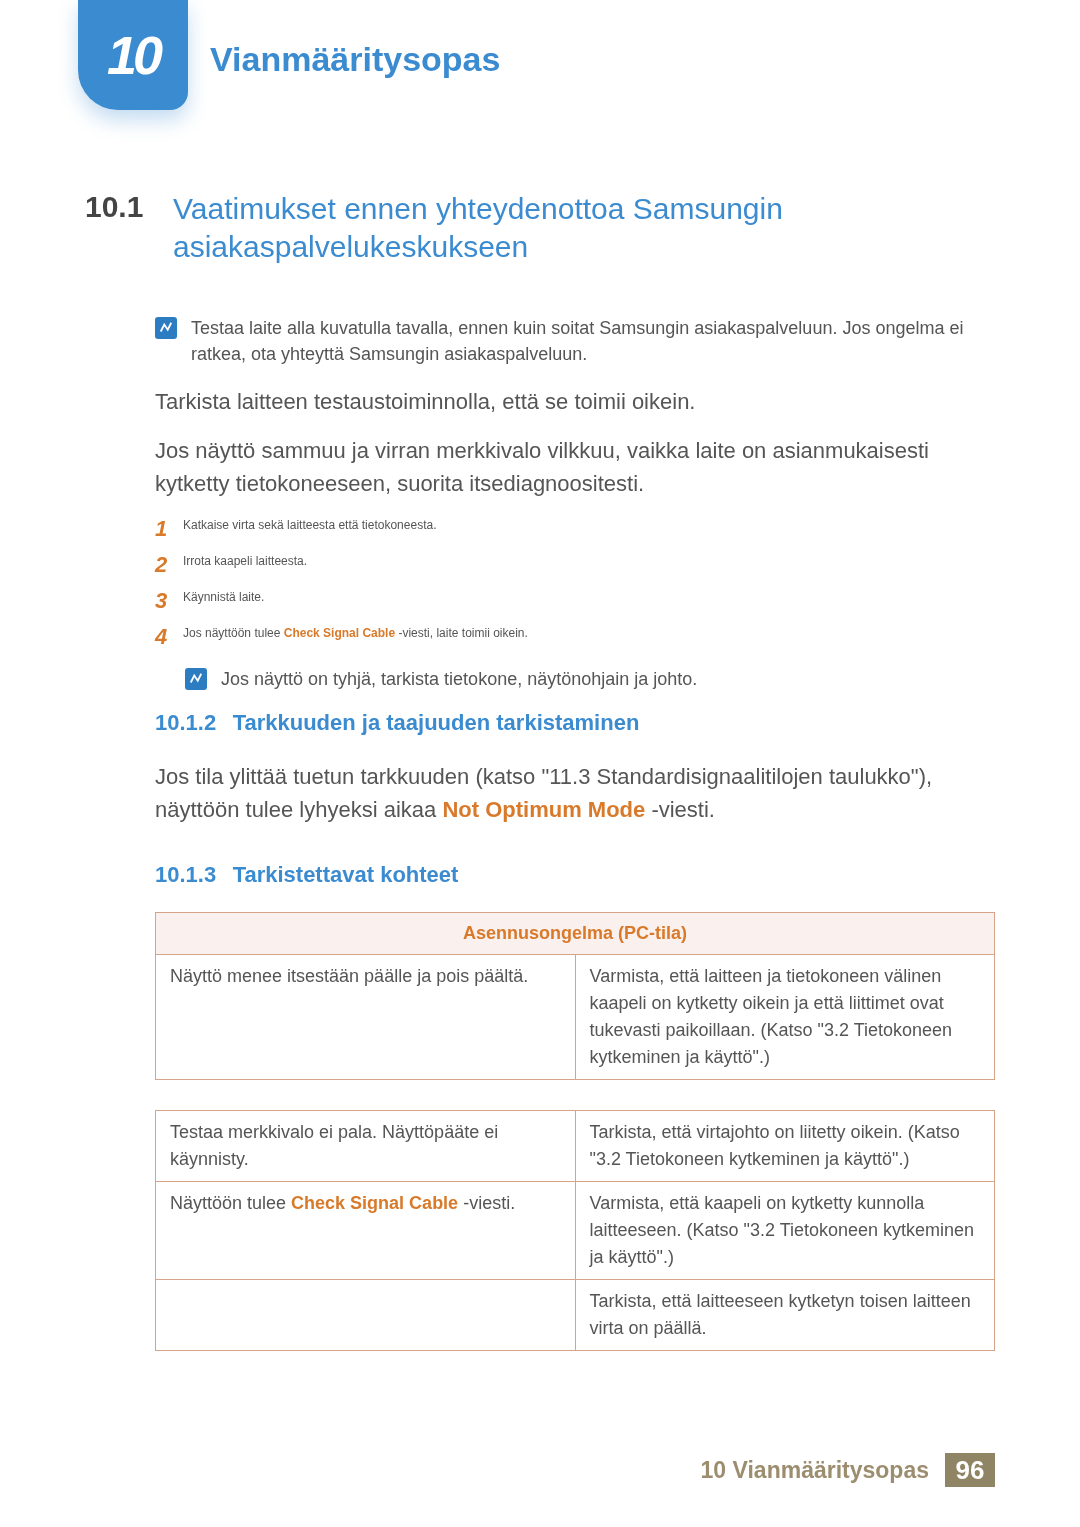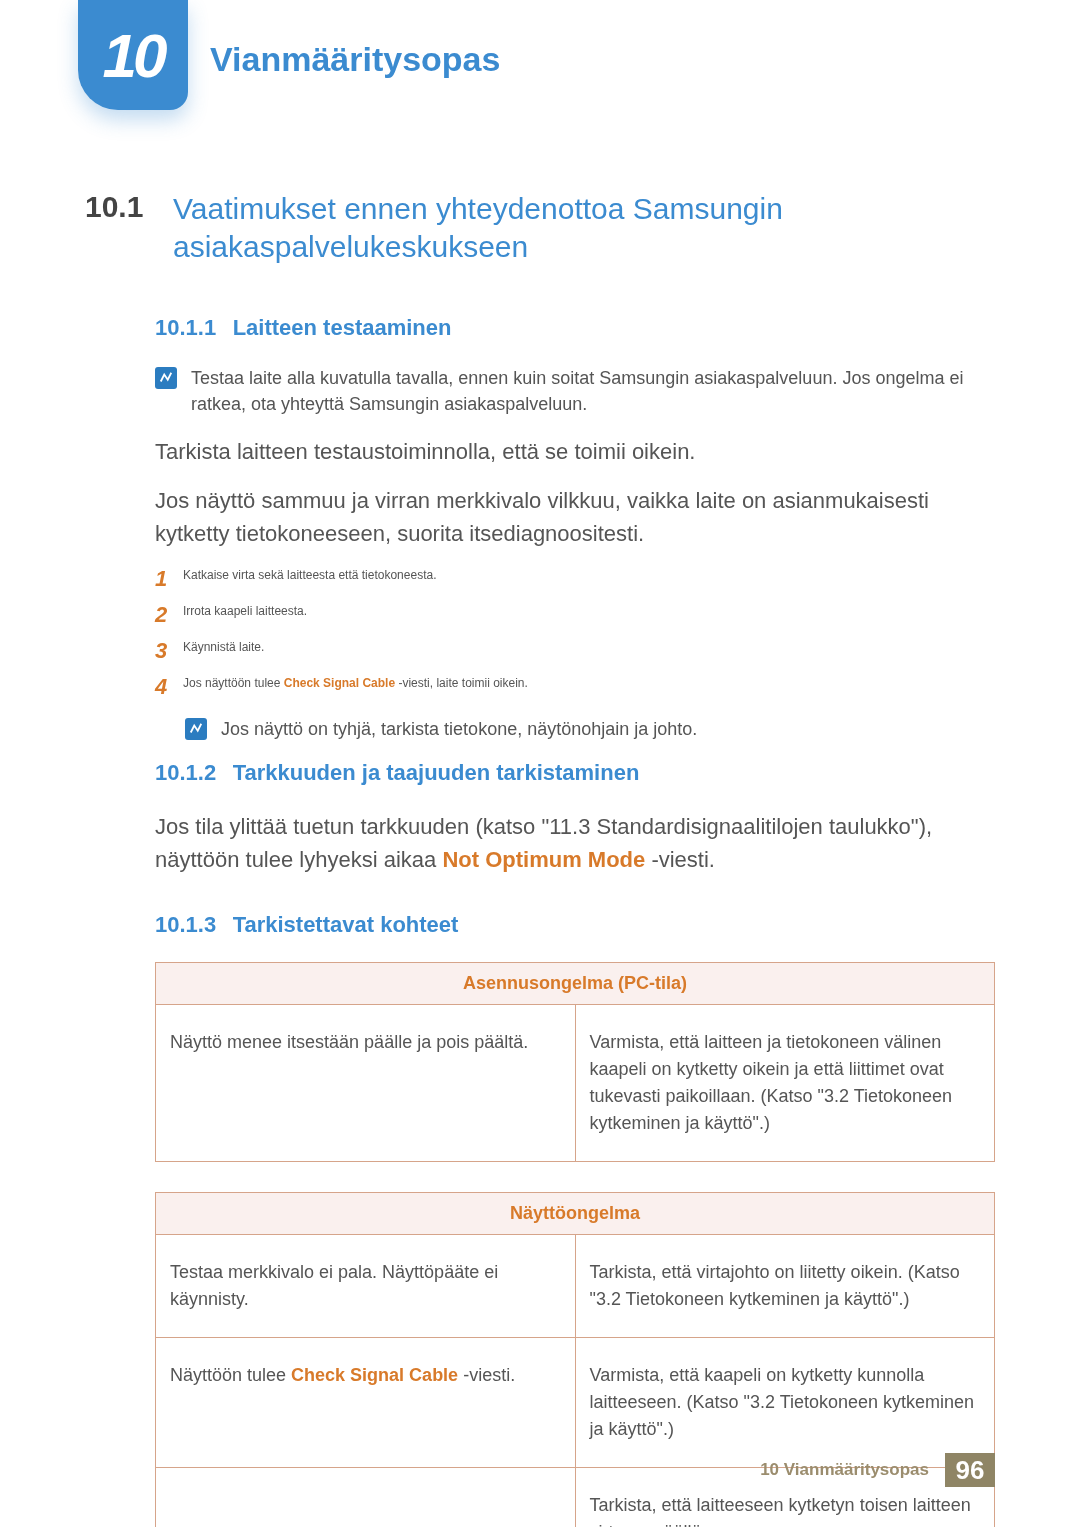--- a/index.html
+++ b/index.html
@@ -24,21 +24,21 @@
     background: #3b8bd0;
     border-bottom-left-radius: 40px;
     border-bottom-right-radius: 18px;
     display: flex;
     align-items: center;
     justify-content: center;
     box-shadow: 0 10px 20px rgba(59,139,208,0.3);
   }
   .chapter-num {
     color: #fff;
-    font-size: 62px;
+    font-size: 54px;
     font-weight: bold;
     font-style: italic;
     letter-spacing: -4px;
   }
   .chapter-title {
     position: absolute;
     left: 210px;
     top: 40px;
     font-size: 34px;
     color: #3b8bd0;
@@ -78,33 +78,33 @@
   table.tbl th {
     background:#faf0ee;
     border:1px solid #d6a48a;
     padding:10px 22px;
     color:#d87a2a;
     font-weight:bold;
     text-align:center;
   }
   table.tbl td {
     border:1px solid #d6a48a;
-    padding:24px 14px;
+    padding:8px 14px;
     vertical-align:top;
     line-height:1.5;
     width:50%;
   }
   .footer {
     position:absolute;
     bottom:40px;
     right:85px;
     display:flex;
     align-items:center;
   }
-  .footer-text { color:#9b8d6e; font-size:17px; font-weight:bold; margin-right:16px; }
+  .footer-text { color:#9b8d6e; font-size:23px; font-weight:bold; margin-right:16px; }
   .footer-page {
     background:#8f8565;
     color:#fff;
     font-size:26px;
     font-weight:bold;
     width:50px;
     height:34px;
     display:flex;
     align-items:center;
     justify-content:center;
@@ -120,24 +120,20 @@
   <div class="chapter-title">Vianmääritysopas</div>
 </div>
 
 <div class="content">
 
   <div class="h2-row">
     <div class="h2-num">10.1</div>
     <div class="h2-text">Vaatimukset ennen yhteydenottoa Samsungin asiakaspalvelukeskukseen</div>
   </div>
 
-  <div class="h3-row">
-    <span class="h3-num">10.1.1</span>
-    <span class="h3-text">Laitteen testaaminen</span>
-  </div>
 
   <div class="note-block">
     <span class="note-icon">
       <svg viewBox="0 0 16 16">
           <path d="M2 12 L6 4 L10 10 L14 2" stroke="#fff" stroke-width="2" fill="none"></path>
         </svg>
     </span>
     <div class="note-text">Testaa laite alla kuvatulla tavalla, ennen kuin soitat Samsungin asiakaspalveluun. Jos ongelma ei ratkea, ota yhteyttä Samsungin asiakaspalveluun.</div>
   </div>
 
@@ -194,23 +190,20 @@
         </tr>
     <tr>
       <td>Näyttö menee itsestään päälle ja pois päältä.</td>
       <td>Varmista, että laitteen ja tietokoneen välinen kaapeli on kytketty oikein ja että liittimet ovat tukevasti paikoillaan. (Katso "3.2 Tietokoneen kytkeminen ja käyttö".)</td>
     </tr>
   </tbody>
     </table>
 
   <table class="tbl">
     <tbody>
-        <tr>
-          <th colspan="2">Näyttöongelma</th>
-        </tr>
     <tr>
       <td>Testaa merkkivalo ei pala. Näyttöpääte ei käynnisty.</td>
       <td>Tarkista, että virtajohto on liitetty oikein. (Katso "3.2 Tietokoneen kytkeminen ja käyttö".)</td>
     </tr>
     <tr>
       <td>
         <span>Näyttöön tulee </span><span class="orange">Check Signal Cable</span><span> -viesti.</span>
       </td>
       <td>Varmista, että kaapeli on kytketty kunnolla laitteeseen. (Katso "3.2 Tietokoneen kytkeminen ja käyttö".)</td>
     </tr>

